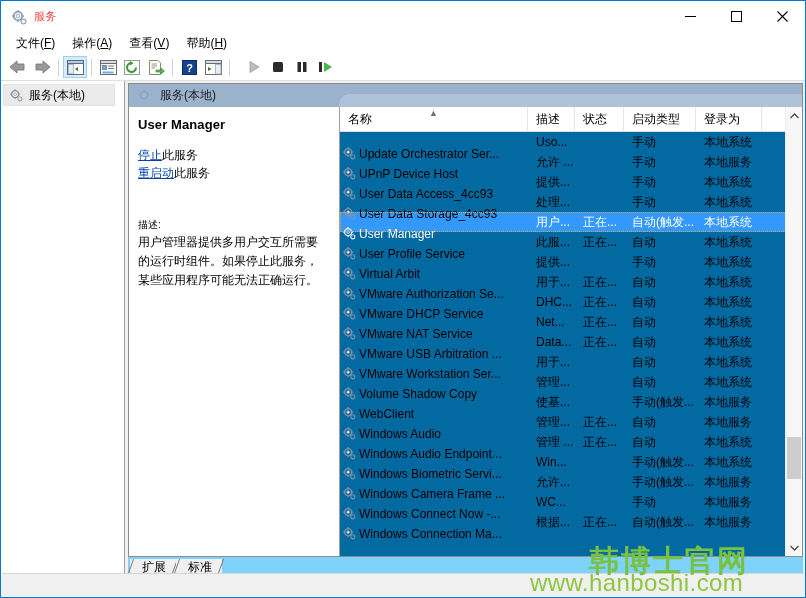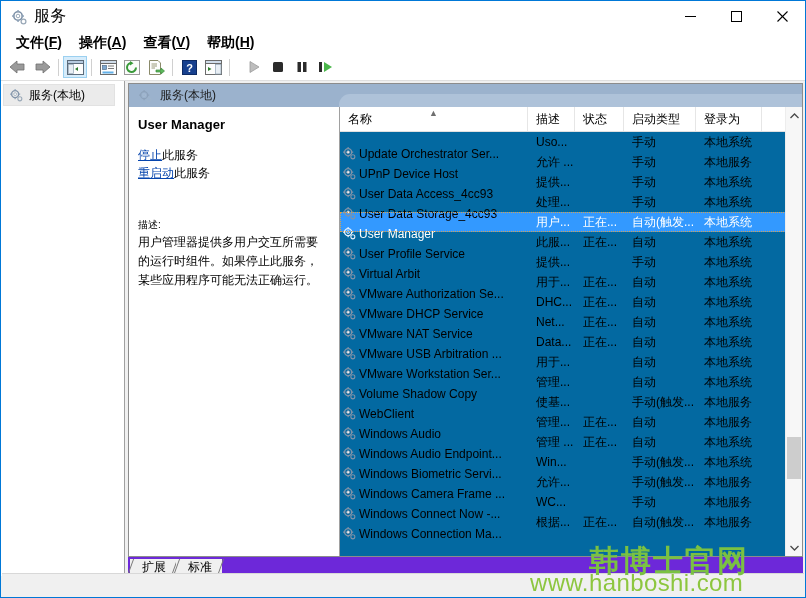--- a/index.html
+++ b/index.html
@@ -36,22 +36,22 @@
     margin-left: 10px; margin-right: 7px;
     position: relative;
     flex: none;
   }
   .gear {
     position: relative;
     display: inline-block;
   }
   .gear svg { display: block; }
   .title-text {
-    font-size: 16px;
-    color: #000000;
+    font-size: 11px;
+    color: #ef4444;
     letter-spacing: .2px;
     text-align: center;
   }
   .win-buttons {
     position: absolute;
     top: 0; right: 0;
     height: 31px;
     display: flex;
   }
   .win-btn {
@@ -64,25 +64,24 @@
 
   
   .menubar {
     height: 22px;
     background: #ffffff;
     display: flex;
     align-items: center;
     padding-left: 7px;
   }
   .menu-item {
-    font-size: 14px;
+    font-size: 12px;
     padding: 2px 9px 2px 8px;
     color: #000;
     white-space: nowrap;
-    font-weight: bold;
   }
   .menu-item u { text-decoration: underline; }
 
   
   .toolbar {
     height: 26px;
     background: #ffffff;
     border-bottom: 1px solid #dfdfdf;
     display: flex;
     align-items: center;
@@ -316,21 +315,21 @@
     background: #cdcdcd;
   }
 
   
   .tabs-row {
     height: 19px;
     display: flex;
     align-items: flex-end;
     padding-left: 2px;
     flex: none;
-    background: #6d28d9;
+    background: #7dd3fc;
   }
   .tab {
     position: relative;
     height: 17px;
     padding: 0 10px 0 12px;
     font-size: 12px;
     line-height: 17px;
     color: #000;
     background: #f0f0f0;
   }

